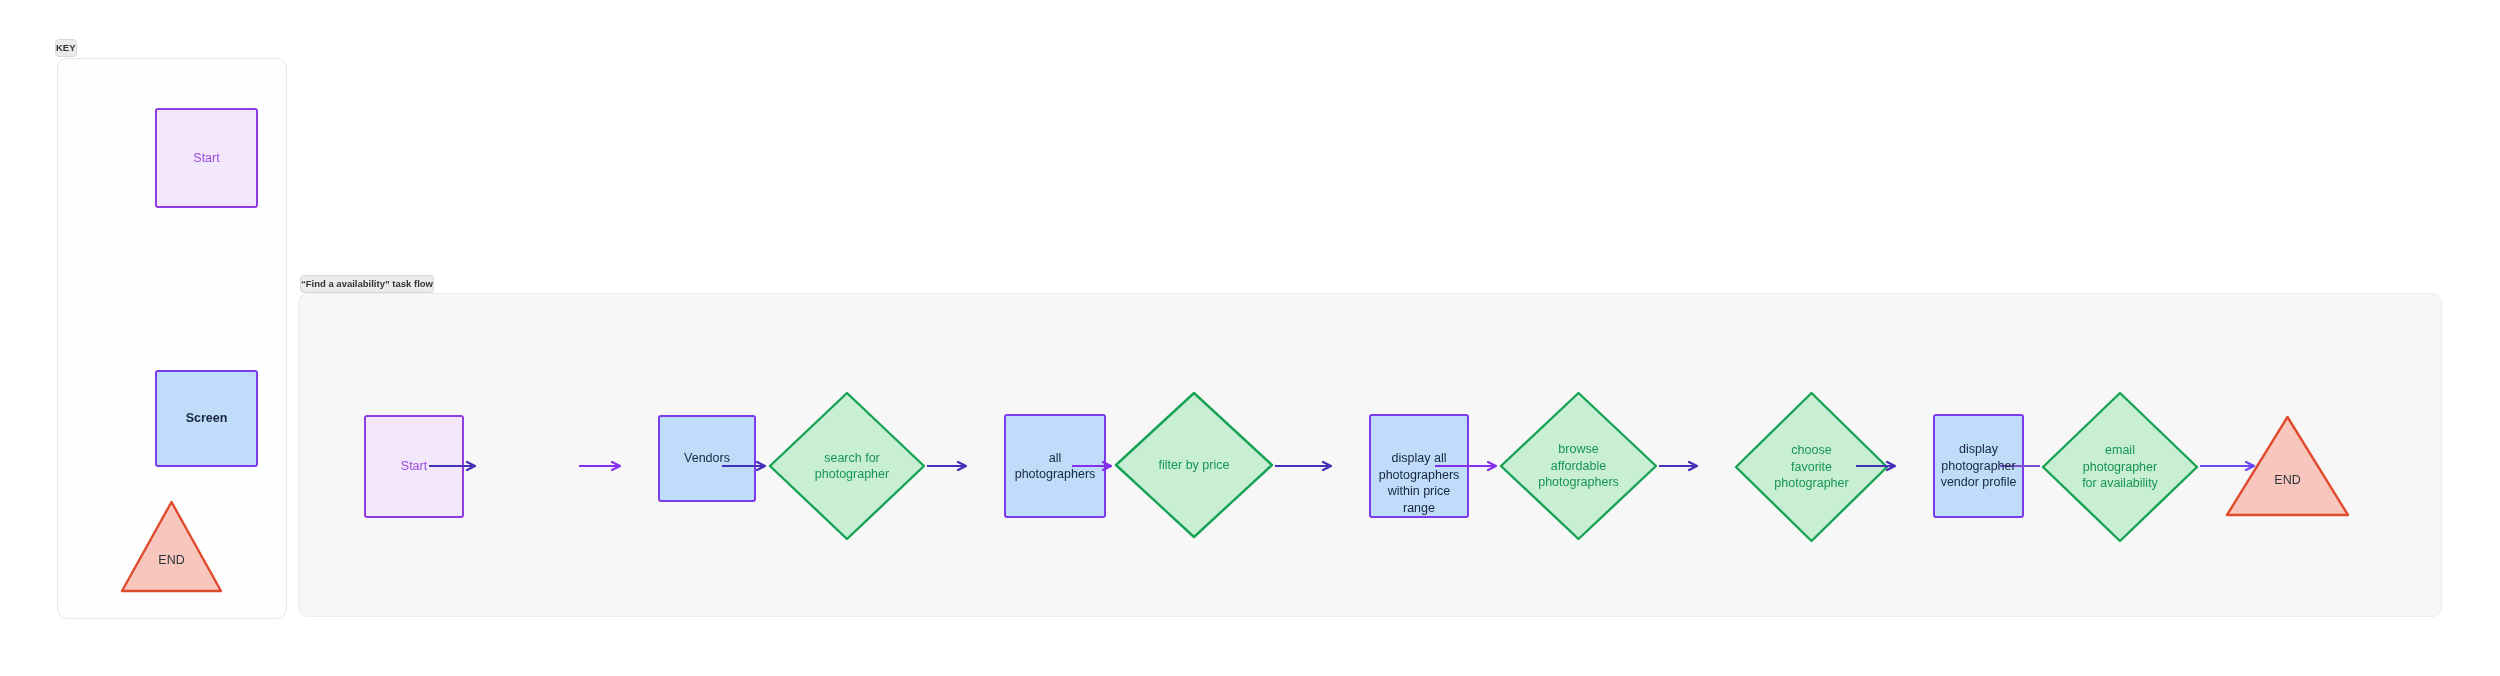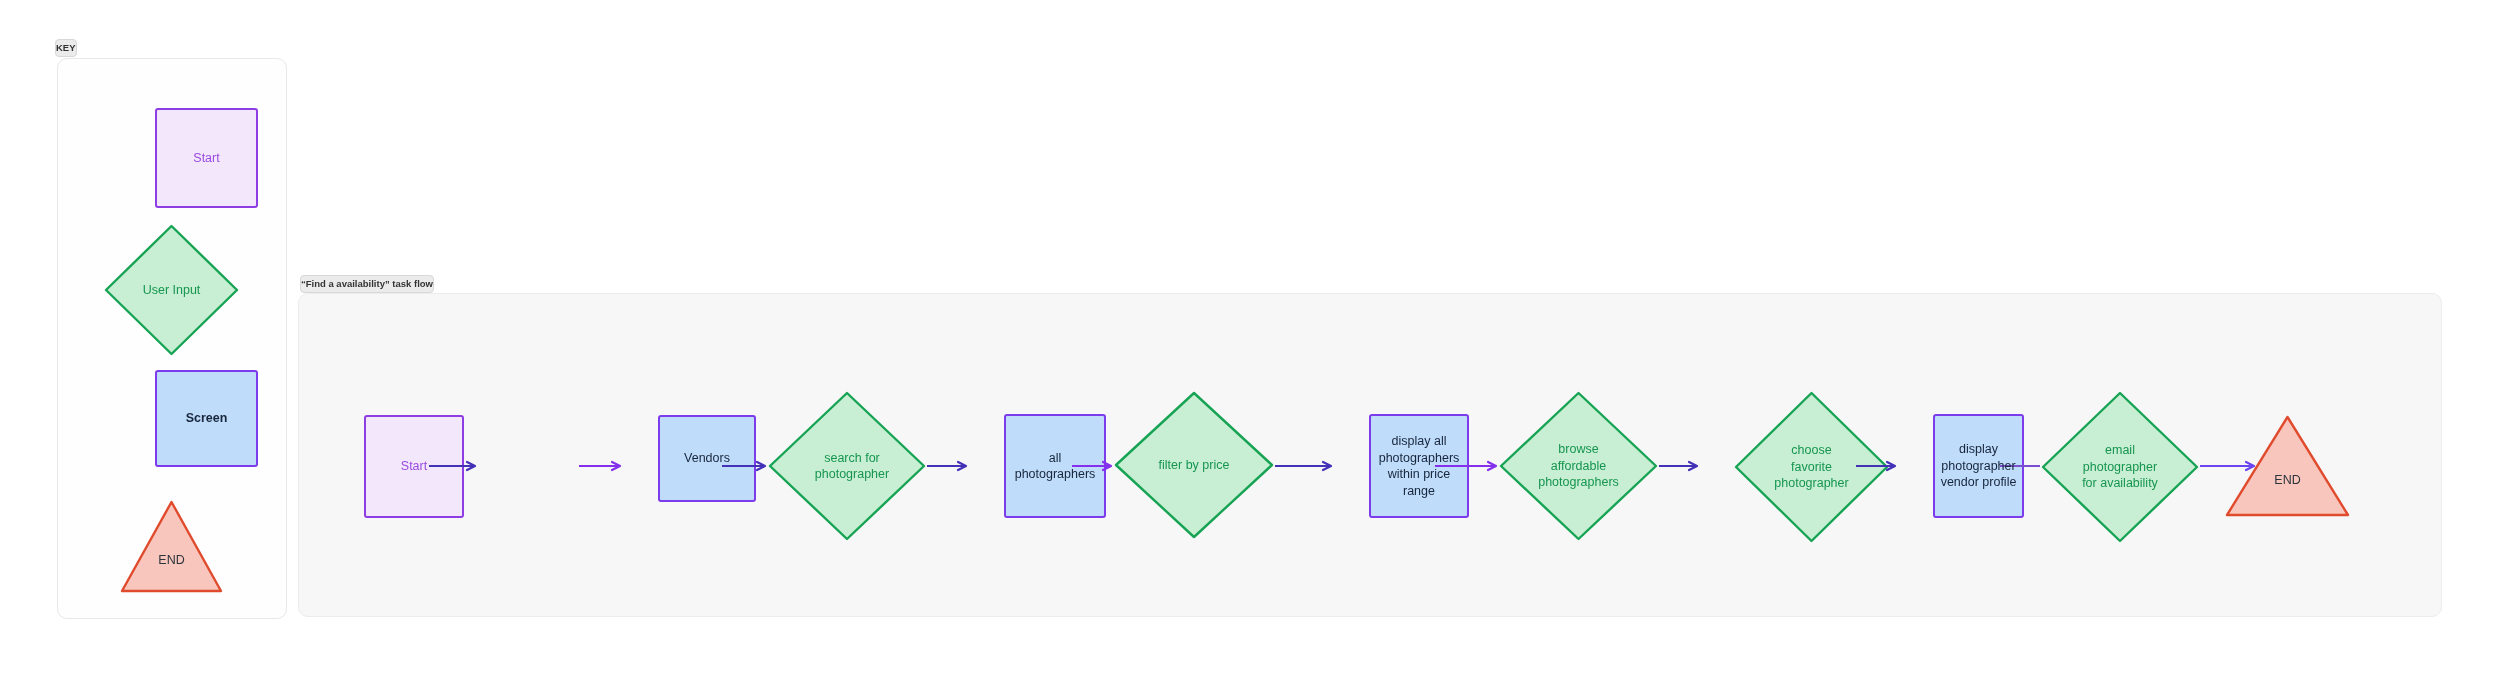--- a/index.html
+++ b/index.html
@@ -20,26 +20,20 @@
   .node.end .label{transform:translateY(14px);}
   .connectors{position:absolute;left:0;top:0;width:100%;height:100%;pointer-events:none;}
 </style>
 </head>
 <body>
 
 <span class="badge key-badge">KEY</span>
 <div class="panel key-panel">
     <div class="node start" style="left: 62px; top: 49px; width: 103px; height: 100px; background: rgb(243, 231, 251); border-color: rgb(142, 60, 227);">
       <div class="label" style="color: rgb(154, 75, 224);">Start</div>
-    </div>
-    <div class="node user-input" style="left: 46px; top: 165px; width: 135px; height: 132px;">
-      <svg class="shape-svg" viewBox="0 0 135 132">
-        <polygon points="67.5,2 133,66 67.5,130 2,66" fill="#c8efd3" stroke="#17a354" stroke-width="2.4" stroke-linejoin="round"></polygon>
-      </svg>
-      <div class="label" style="color: rgb(22, 149, 80);">User Input</div>
     </div>
     <div class="node screen" style="left: 62px; top: 311px; width: 103px; height: 97px; background: rgb(191, 220, 251); border-color: rgb(125, 60, 235);">
       <div class="label bold" style="color: rgb(23, 38, 59);">Screen</div>
     </div>
     <div class="node end" style="left: 61px; top: 440px; width: 105px; height: 95px;">
       <svg class="shape-svg" viewBox="0 0 105 95">
         <polygon points="52.5,3 102,92 3,92" fill="#f9c6bd" stroke="#e04b2e" stroke-width="2.4" stroke-linejoin="round"></polygon>
       </svg>
       <div class="label" style="color: rgb(44, 52, 60);">END</div>
     </div>
@@ -63,21 +57,21 @@
     <div class="node screen" style="left: 670px; top: 120px; width: 102px; height: 104px; background: rgb(191, 220, 251); border-color: rgb(125, 60, 235);">
       <div class="label" style="color: rgb(23, 38, 59);">all
 photographers</div>
     </div>
     <div class="node user-input" style="left: 815px; top: 97px; width: 160px; height: 148px;">
       <svg class="shape-svg" viewBox="0 0 160 148">
         <polygon points="80,2 158,74 80,146 2,74" fill="#c8efd3" stroke="#17a354" stroke-width="2.4" stroke-linejoin="round"></polygon>
       </svg>
       <div class="label" style="color: rgb(22, 149, 80);">filter by price</div>
     </div>
-    <div class="node screen" style="left: 1035px; top: 120px; width: 100px; height: 104px; background: rgb(191, 220, 251); border-color: rgb(125, 60, 235);">
+    <div class="node screen" style="left: 1035px; top: 120px; width: 100px; height: 104px; background: rgb(191, 220, 251); border-color: rgb(125, 60, 235); align-items: flex-end;">
       <div class="label" style="color: rgb(23, 38, 59);">display all
 photographers
 within price
 range</div>
     </div>
     <div class="node user-input" style="left: 1200px; top: 97px; width: 159px; height: 150px;">
       <svg class="shape-svg" viewBox="0 0 159 150">
         <polygon points="79.5,2 157,75 79.5,148 2,75" fill="#c8efd3" stroke="#17a354" stroke-width="2.4" stroke-linejoin="round"></polygon>
       </svg>
       <div class="label" style="color: rgb(22, 149, 80);">browse

